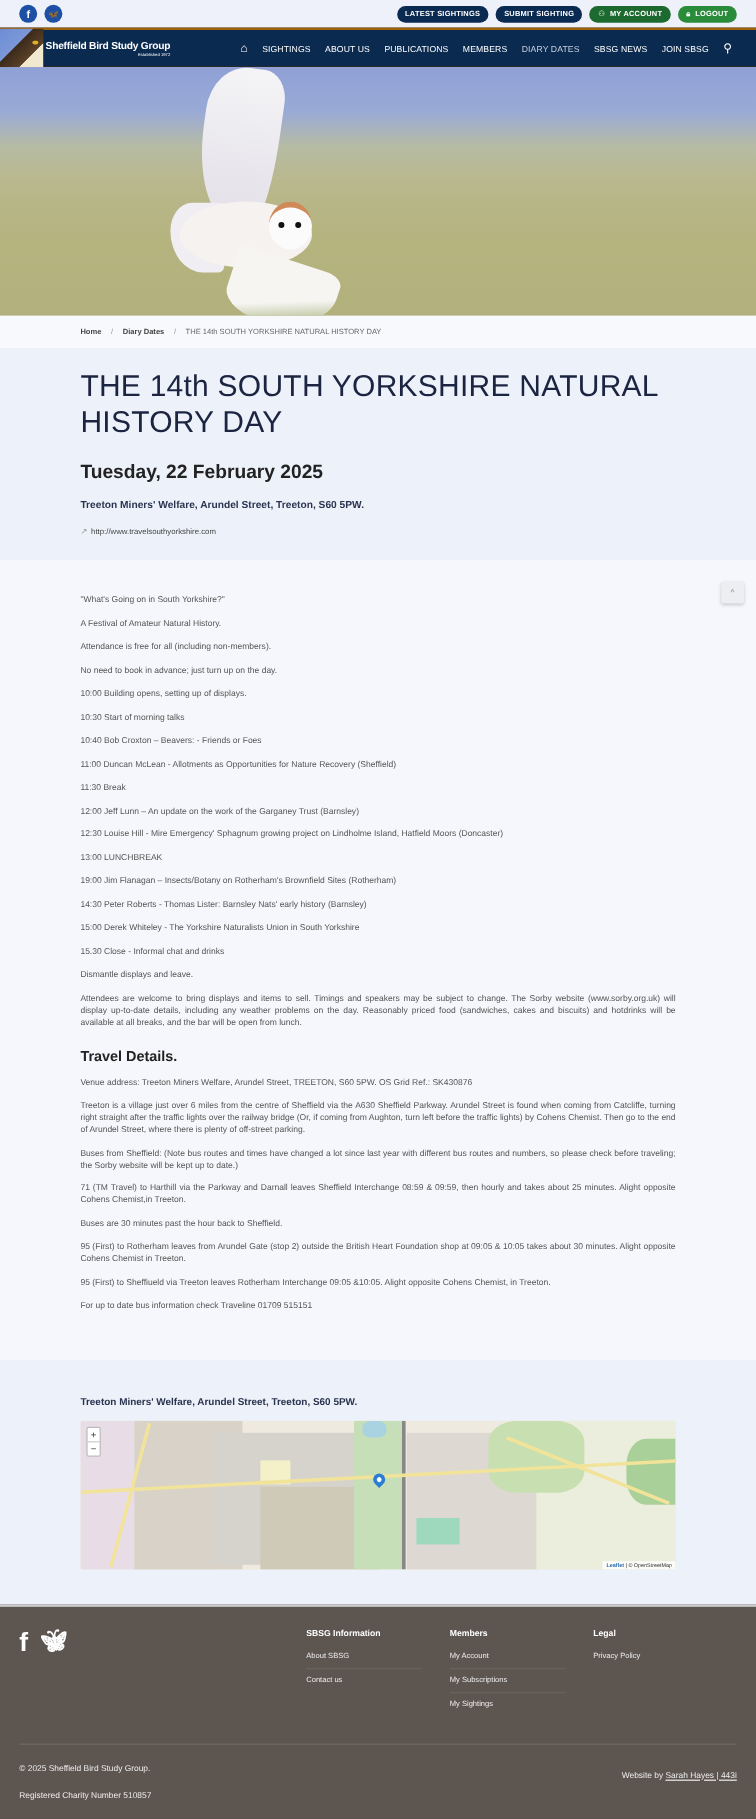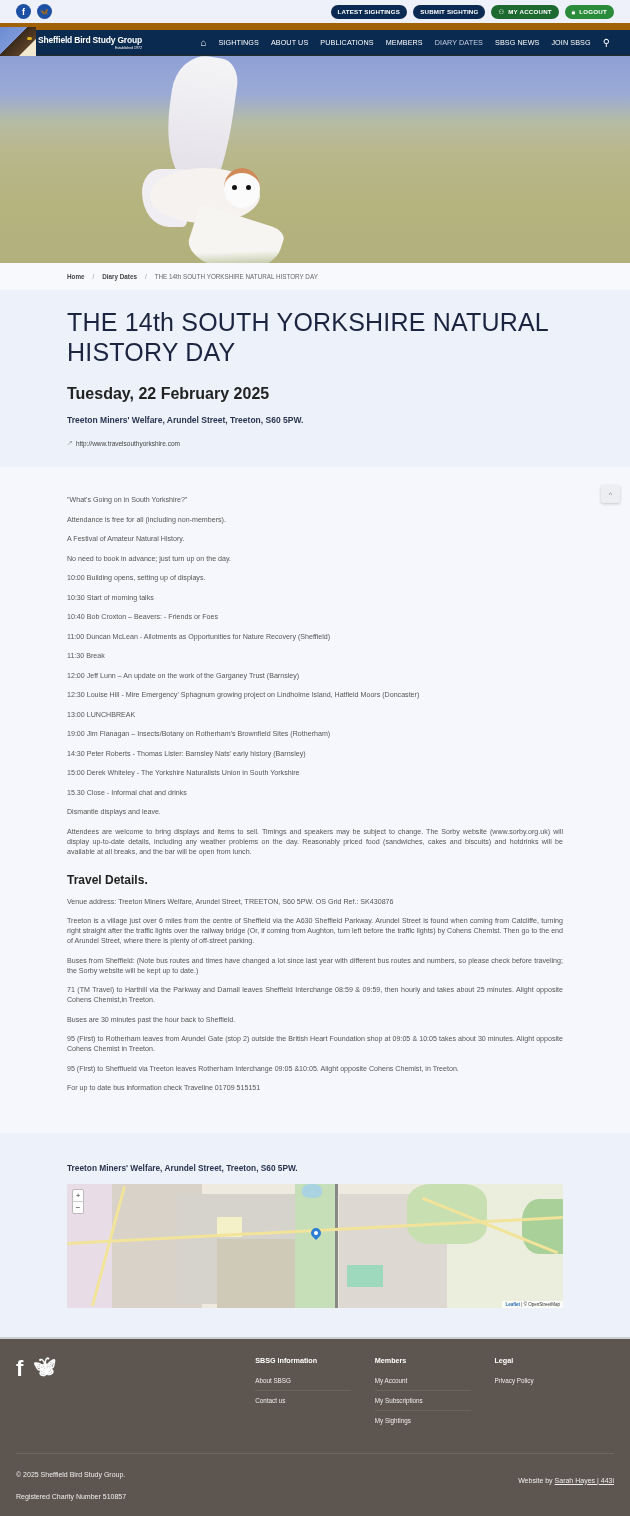--- a/index.html
+++ b/index.html
@@ -6,21 +6,21 @@
 body{width:630px;font-family:"Liberation Sans","DejaVu Sans",sans-serif;background:#f5f7fc;color:#444}
 a{color:inherit;text-decoration:none}
 .topbar{height:23px;background:#eef1f9;display:flex;align-items:center;justify-content:space-between;padding:0 16px}
 .social{display:flex;gap:6px}
 .soc-btn{width:15px;height:15px;border-radius:50%;background:#1d4fa5;display:flex;align-items:center;justify-content:center;color:#fff;font-size:9px;font-weight:bold}
 .top-actions{display:flex;gap:6px;align-items:center}
 .pill{height:14px;border-radius:8px;padding:0 7px;font-size:6.2px;font-weight:bold;color:#fff;display:flex;align-items:center;gap:4px;letter-spacing:.2px}
 .pill.navy{background:#0a2a52}
 .pill.green1{background:#1d6a30}
 .pill.green2{background:#2a8c3a}
-.navbar{height:33px;background:#0b2a50;display:flex;align-items:center;border-top:7px solid #a16207;border-bottom:1px solid #2a2a2a}
+.navbar{height:33px;background:#0b2a50;display:flex;align-items:center;border-top:2px solid #a16207;border-bottom:1px solid #2a2a2a}
 .logo{display:flex;align-items:center;height:32px}
 .logo-img{width:36px;height:32px;background:linear-gradient(135deg,#6c8cd4 0%,#7c98d8 40%,#3b2a1a 41%,#5a4028 70%,#f1e8d0 71%);position:relative;overflow:hidden}
 .logo-img::after{content:"";position:absolute;right:4px;top:10px;width:5px;height:3px;background:#e0b020;border-radius:2px}
 .logo-text{padding-left:2px}
 .logo-name{color:#fff;font-weight:bold;font-size:8.5px;line-height:10px;letter-spacing:-.2px}
 .logo-est{color:#fff;font-size:3.5px;text-align:right;margin-top:1px}
 .nav{display:flex;align-items:center;margin-left:auto;padding-right:14px;gap:0}
 .nav-item{font-size:7.2px;color:#fff;font-weight:normal;padding:0 6px;letter-spacing:.1px}
 .nav-item.muted{color:#c8d0e0;font-weight:normal}
 .nav-icon{color:#fff;font-size:10px;padding:0 6px}
@@ -142,22 +142,22 @@
     <span class="ext">↗</span>
     <span>http://www.travelsouthyorkshire.com</span>
   </a>
 </div>
 
 <div class="content">
   <a class="scroll-top">
       <span>^</span>
     </a>
   <p>"What's Going on in South Yorkshire?"</p>
+  <p>A Festival of Amateur Natural History.</p>
   <p>Attendance is free for all (including non-members).</p>
-  <p>A Festival of Amateur Natural History.</p>
   <p>No need to book in advance; just turn up on the day.</p>
   <p>10:00 Building opens, setting up of displays.</p>
   <p>10:30 Start of morning talks</p>
   <p>10:40 Bob Croxton – Beavers: - Friends or Foes</p>
   <p>11:00 Duncan McLean - Allotments as Opportunities for Nature Recovery (Sheffield)</p>
   <p>11:30 Break</p>
   <p>12:00 Jeff Lunn – An update on the work of the Garganey Trust (Barnsley)</p>
   <p>12:30 Louise Hill - Mire Emergency' Sphagnum growing project on Lindholme Island, Hatfield Moors (Doncaster)</p>
   <p>13:00 LUNCHBREAK</p>
   <p>19:00 Jim Flanagan – Insects/Botany on Rotherham's Brownfield Sites (Rotherham)</p>

